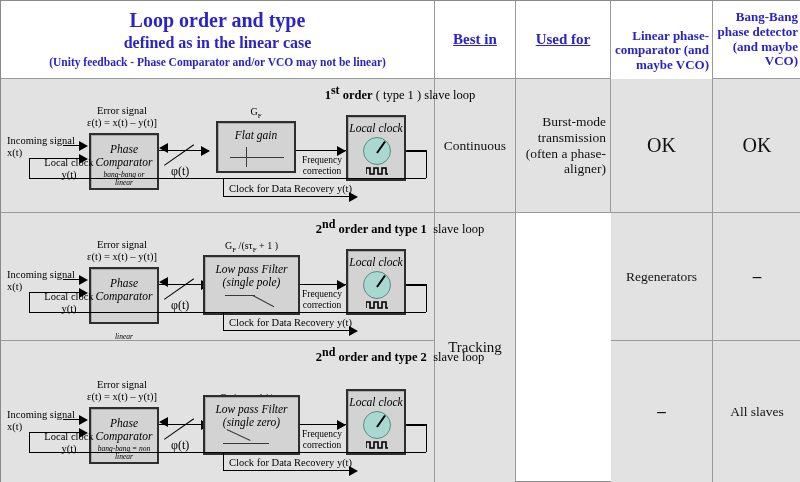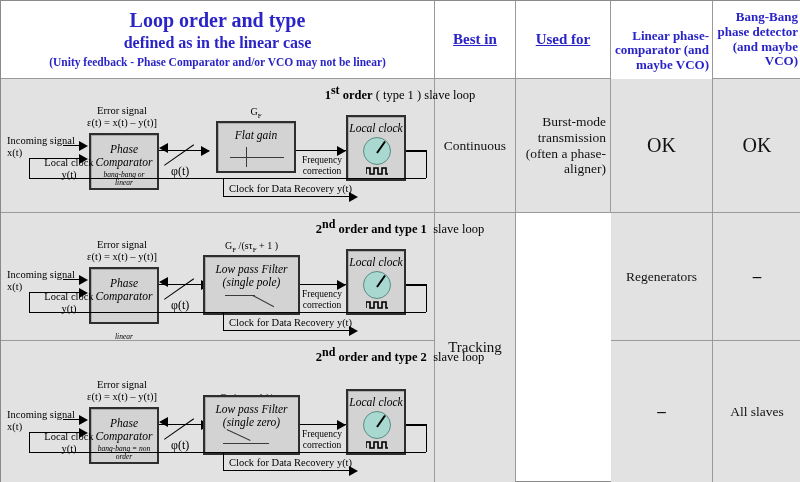--- a/index.html
+++ b/index.html
@@ -188,21 +188,21 @@
       <div class="wire v" style="left:222px;top:311px;height:18px;"></div>
       <div class="wire h" style="left:222px;top:329px;width:130px;"></div>
       <div class="txt" style="left:228px;top:316px;font-size:10.5px;">Clock for Data Recovery y(t)</div>
       <div class="arrow" style="left:348px;top:325px;"></div>
       <div class="drow-title" style="top:344px;"><b>2<sup>nd</sup> </b><b>order and</b> <b> type 2</b>&nbsp; slave loop</div>
       <div class="txt c" style="left:66px;top:378px;width:110px;text-align:center;">Error signal<br>ε(t) = x(t) – y(t)]</div>
       <div class="leader" style="left:96px;top:406px;width:24px;transform:rotate(30deg);"></div>
       <div class="blk" style="left:88px;top:406px;width:70px;height:57px;">
         <div class="lbl" style="top:8px;">Phase</div>
         <div class="lbl" style="top:21px;">Comparator</div>
-        <div class="sub" style="top:36px;padding:0 4px;">bang-bang = non order</div>
+        <div class="sub" style="top:36px;padding:0 4px;">bang-bang = non linear</div>
       </div>
       <div class="txt" style="left:6px;top:408px;">Incoming signal<br>x(t)</div>
       <div class="wire h" style="left:62px;top:418px;width:18px;"></div>
       <div class="arrow" style="left:78px;top:414px;"></div>
       <div class="txt c" style="left:28px;top:430px;width:80px;text-align:center;">Local clock<br>y(t)</div>
       <div class="wire h" style="left:62px;top:431px;width:18px;"></div>
       <div class="arrow" style="left:78px;top:427px;"></div>
       <div class="txt" style="left:170px;top:438px;font-size:12px;">φ(t)</div>
       <div class="leader" style="left:163px;top:438px;width:36px;height:1px;background:#000;transform:rotate(-35deg);"></div>
       <div class="arrow" style="left:158px;top:416px;transform:rotate(180deg);"></div>

